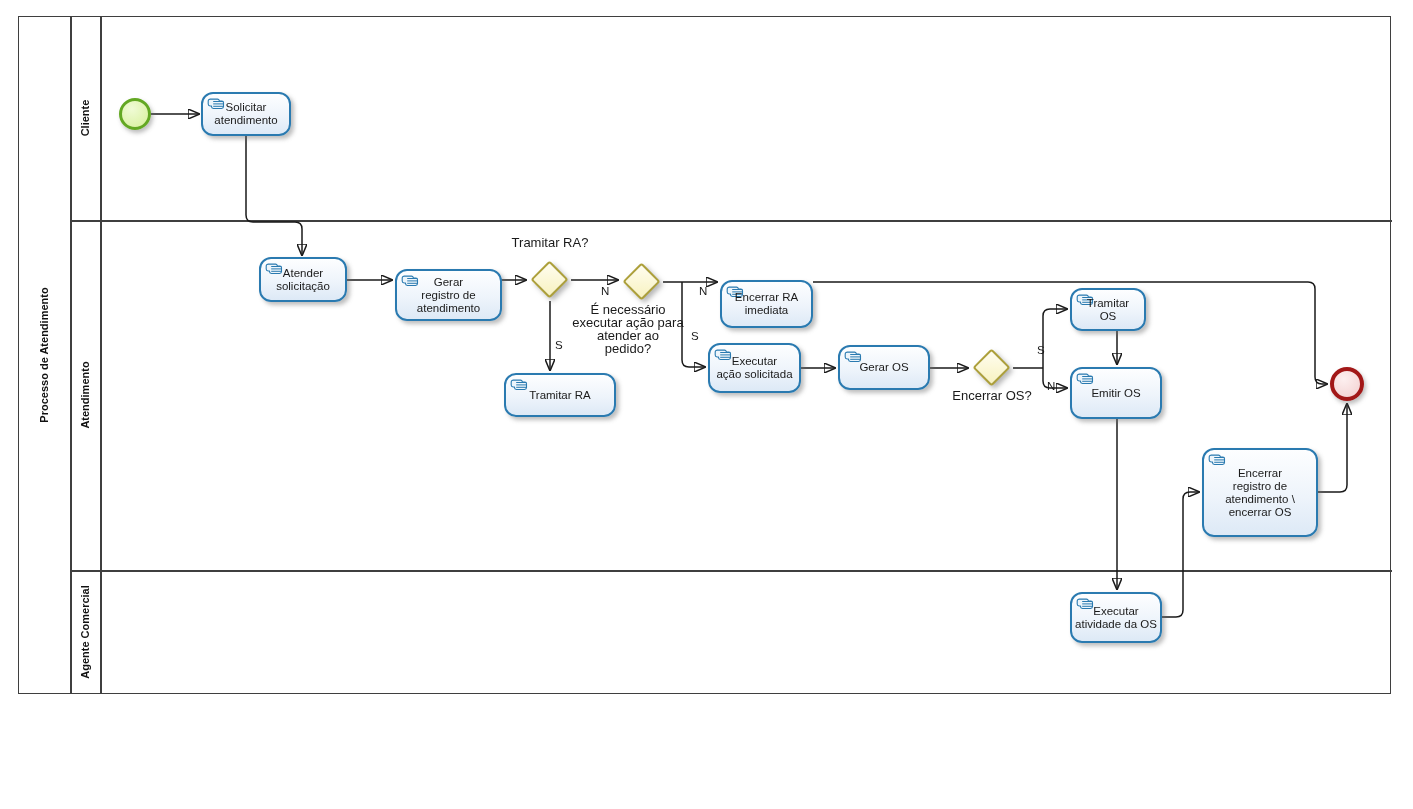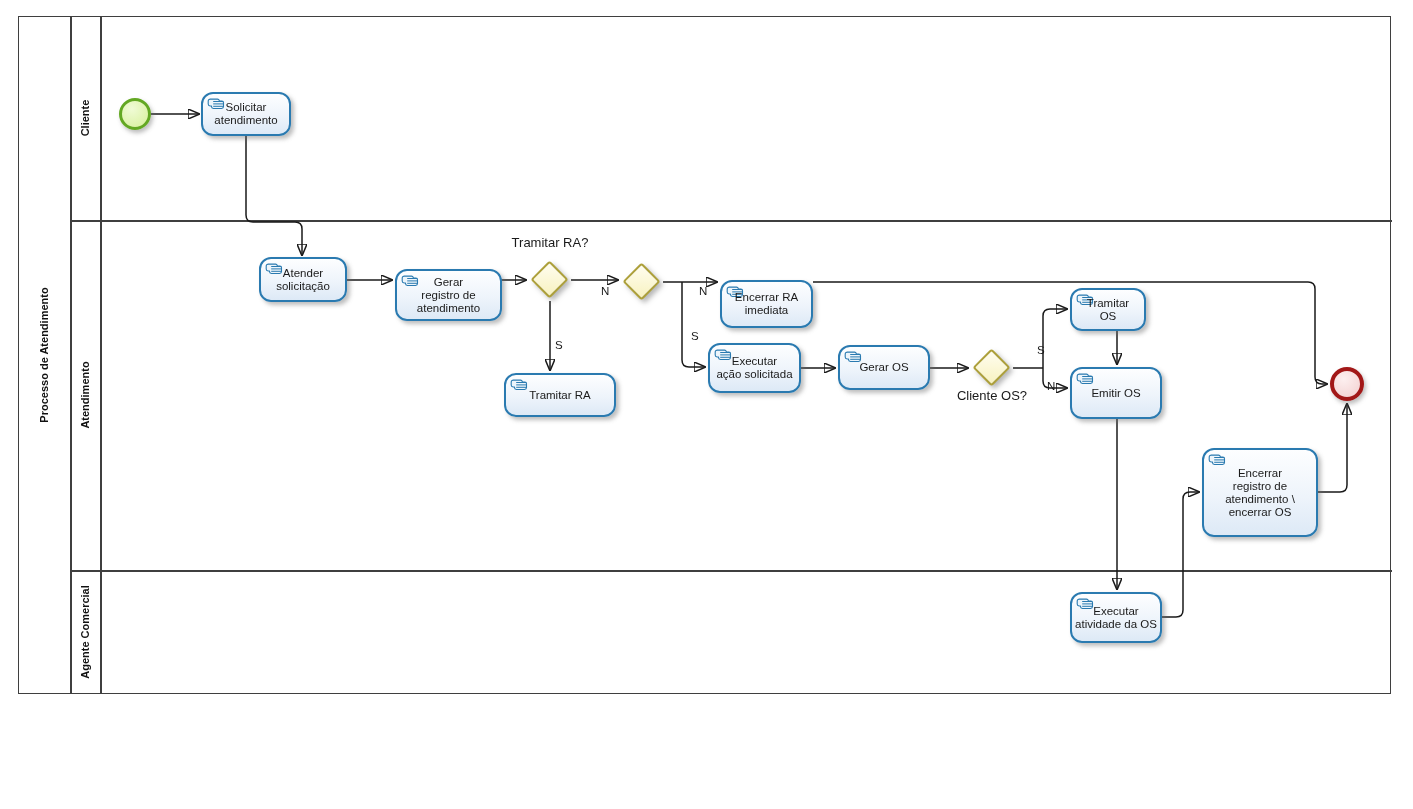--- a/index.html
+++ b/index.html
@@ -184,21 +184,25 @@
     <div class="diamond"></div>
   </div>
   <div class="gateway" style="left:621px;top:261px;">
     <div class="diamond"></div>
   </div>
   <div class="gateway" style="left:971px;top:347px;">
     <div class="diamond"></div>
   </div>
 
   <div class="gw-label" style="left:500px;top:236px;width:100px;">Tramitar  RA?</div>
-  <div class="gw-label" style="left:947px;top:389px;width:90px;">Cliente OS?</div>
+  <div class="gw-label" style="left:572px;top:303px;width:112px;">É necessário
+executar ação para
+atender ao
+pedido?</div>
+  <div class="gw-label" style="left:947px;top:389px;width:90px;">Encerrar OS?</div>
 
   <span class="flow-label" style="left:601px;top:285px;">N</span>
   <span class="flow-label" style="left:555px;top:339px;">S</span>
   <span class="flow-label" style="left:699px;top:285px;">N</span>
   <span class="flow-label" style="left:691px;top:330px;">S</span>
   <span class="flow-label" style="left:1037px;top:344px;">S</span>
   <span class="flow-label" style="left:1047px;top:380px;">N</span>
 
 </div>
 

